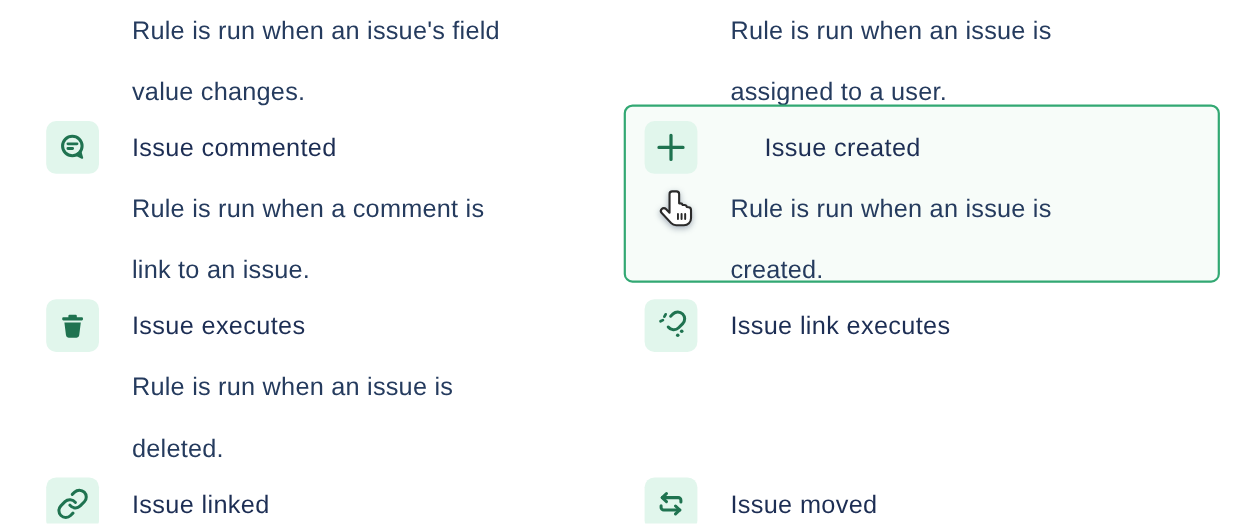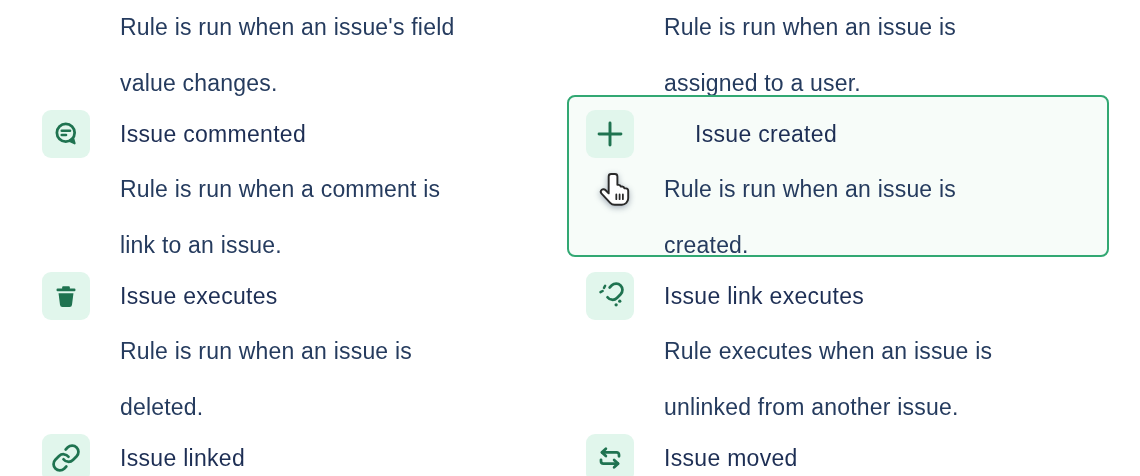--- a/index.html
+++ b/index.html
@@ -112,22 +112,20 @@
       <span class="icon">
           <svg width="30" height="30" viewBox="0 0 24 24" fill="none" xmlns="http://www.w3.org/2000/svg">
             <path d="M10 13a5 5 0 0 0 7.54.54l3-3a5 5 0 0 0-7.07-7.07l-1.72 1.71" stroke="currentColor" stroke-width="2.2" stroke-linecap="round" stroke-linejoin="round"></path>
             <path d="M4.4 8.9l1.7-.9M7.2 5.5l.9-1.7" stroke="currentColor" stroke-width="2" stroke-linecap="round"></path>
             <circle cx="16.9" cy="19" r="1.3" fill="currentColor"></circle>
             <circle cx="19.8" cy="16.1" r="1.3" fill="currentColor"></circle>
           </svg>
         </span>
     </div>
     <h3 class="title">Issue link executes</h3>
-    <p class="desc">Rule executes when an issue is
-unlinked from another issue.</p>
   </div>
 
   <div class="card">
     <div class="tile">
       <span class="icon">
           <svg width="30" height="30" viewBox="0 0 24 24" fill="none" xmlns="http://www.w3.org/2000/svg">
             <path d="M10 13a5 5 0 0 0 7.54.54l3-3a5 5 0 0 0-7.07-7.07l-1.72 1.71" stroke="currentColor" stroke-width="2.2" stroke-linecap="round" stroke-linejoin="round"></path>
             <path d="M14 11a5 5 0 0 0-7.54-.54l-3 3a5 5 0 0 0 7.07 7.07l1.71-1.71" stroke="currentColor" stroke-width="2.2" stroke-linecap="round" stroke-linejoin="round"></path>
           </svg>
         </span>

